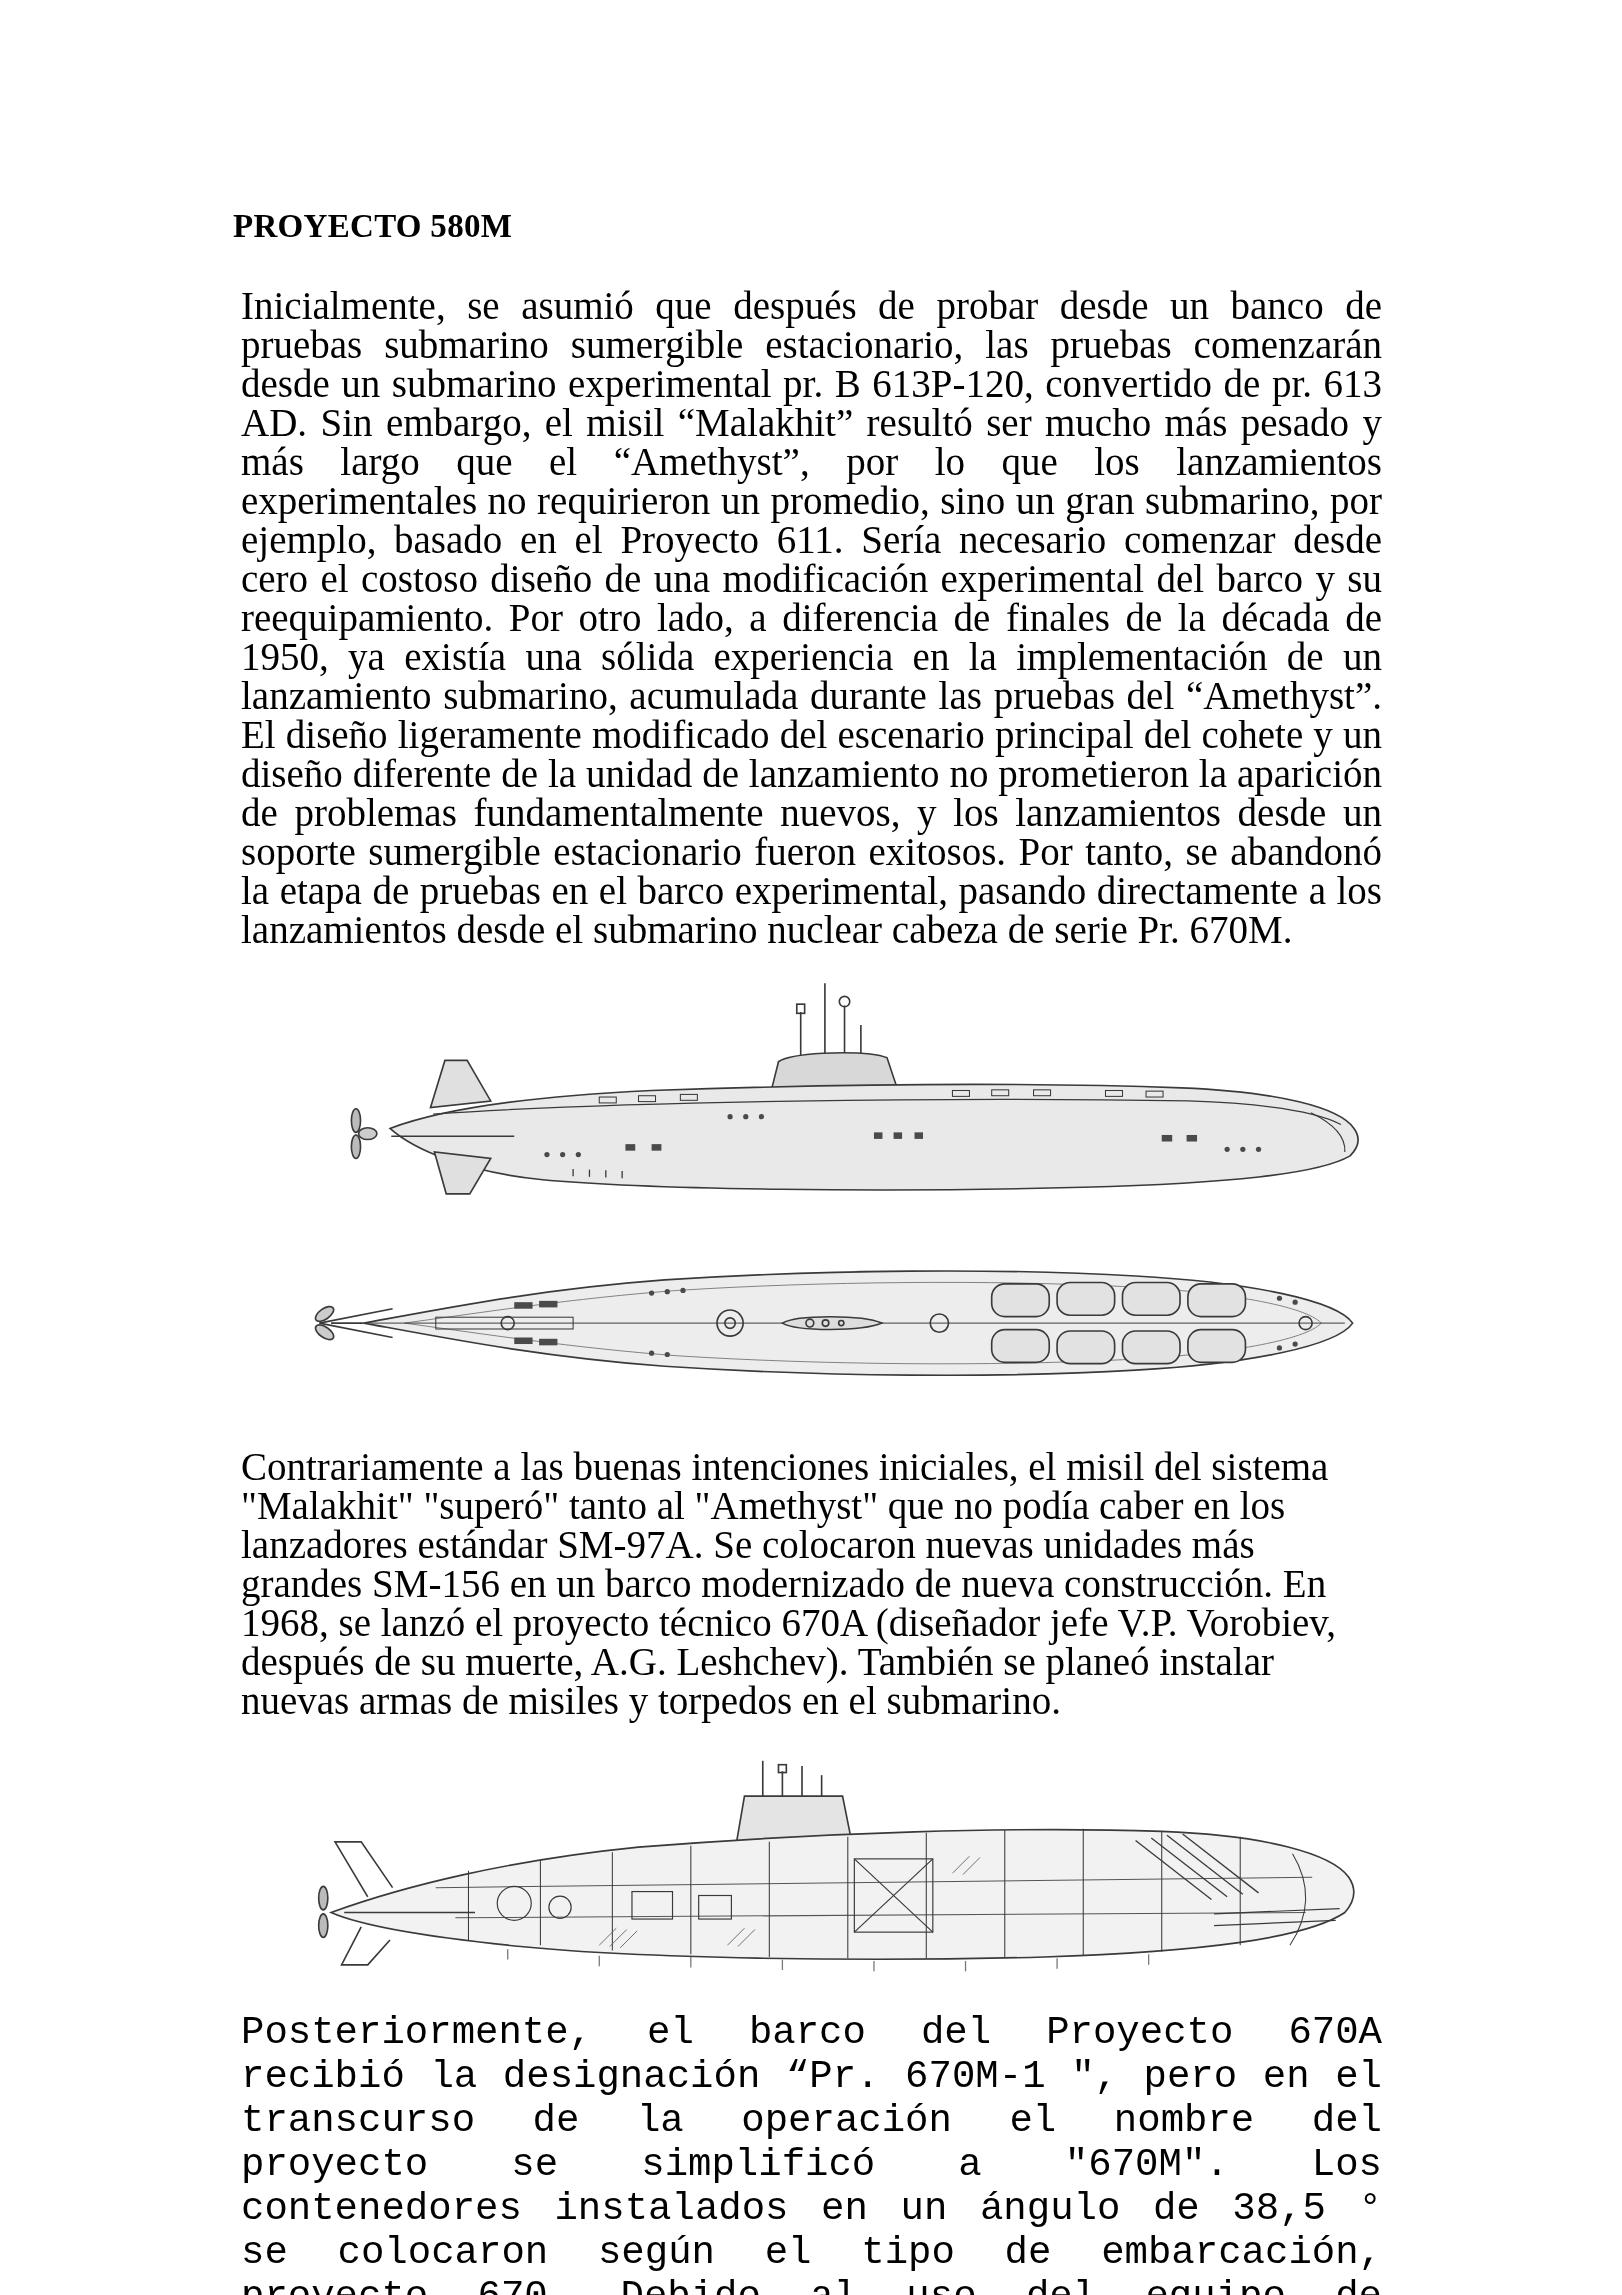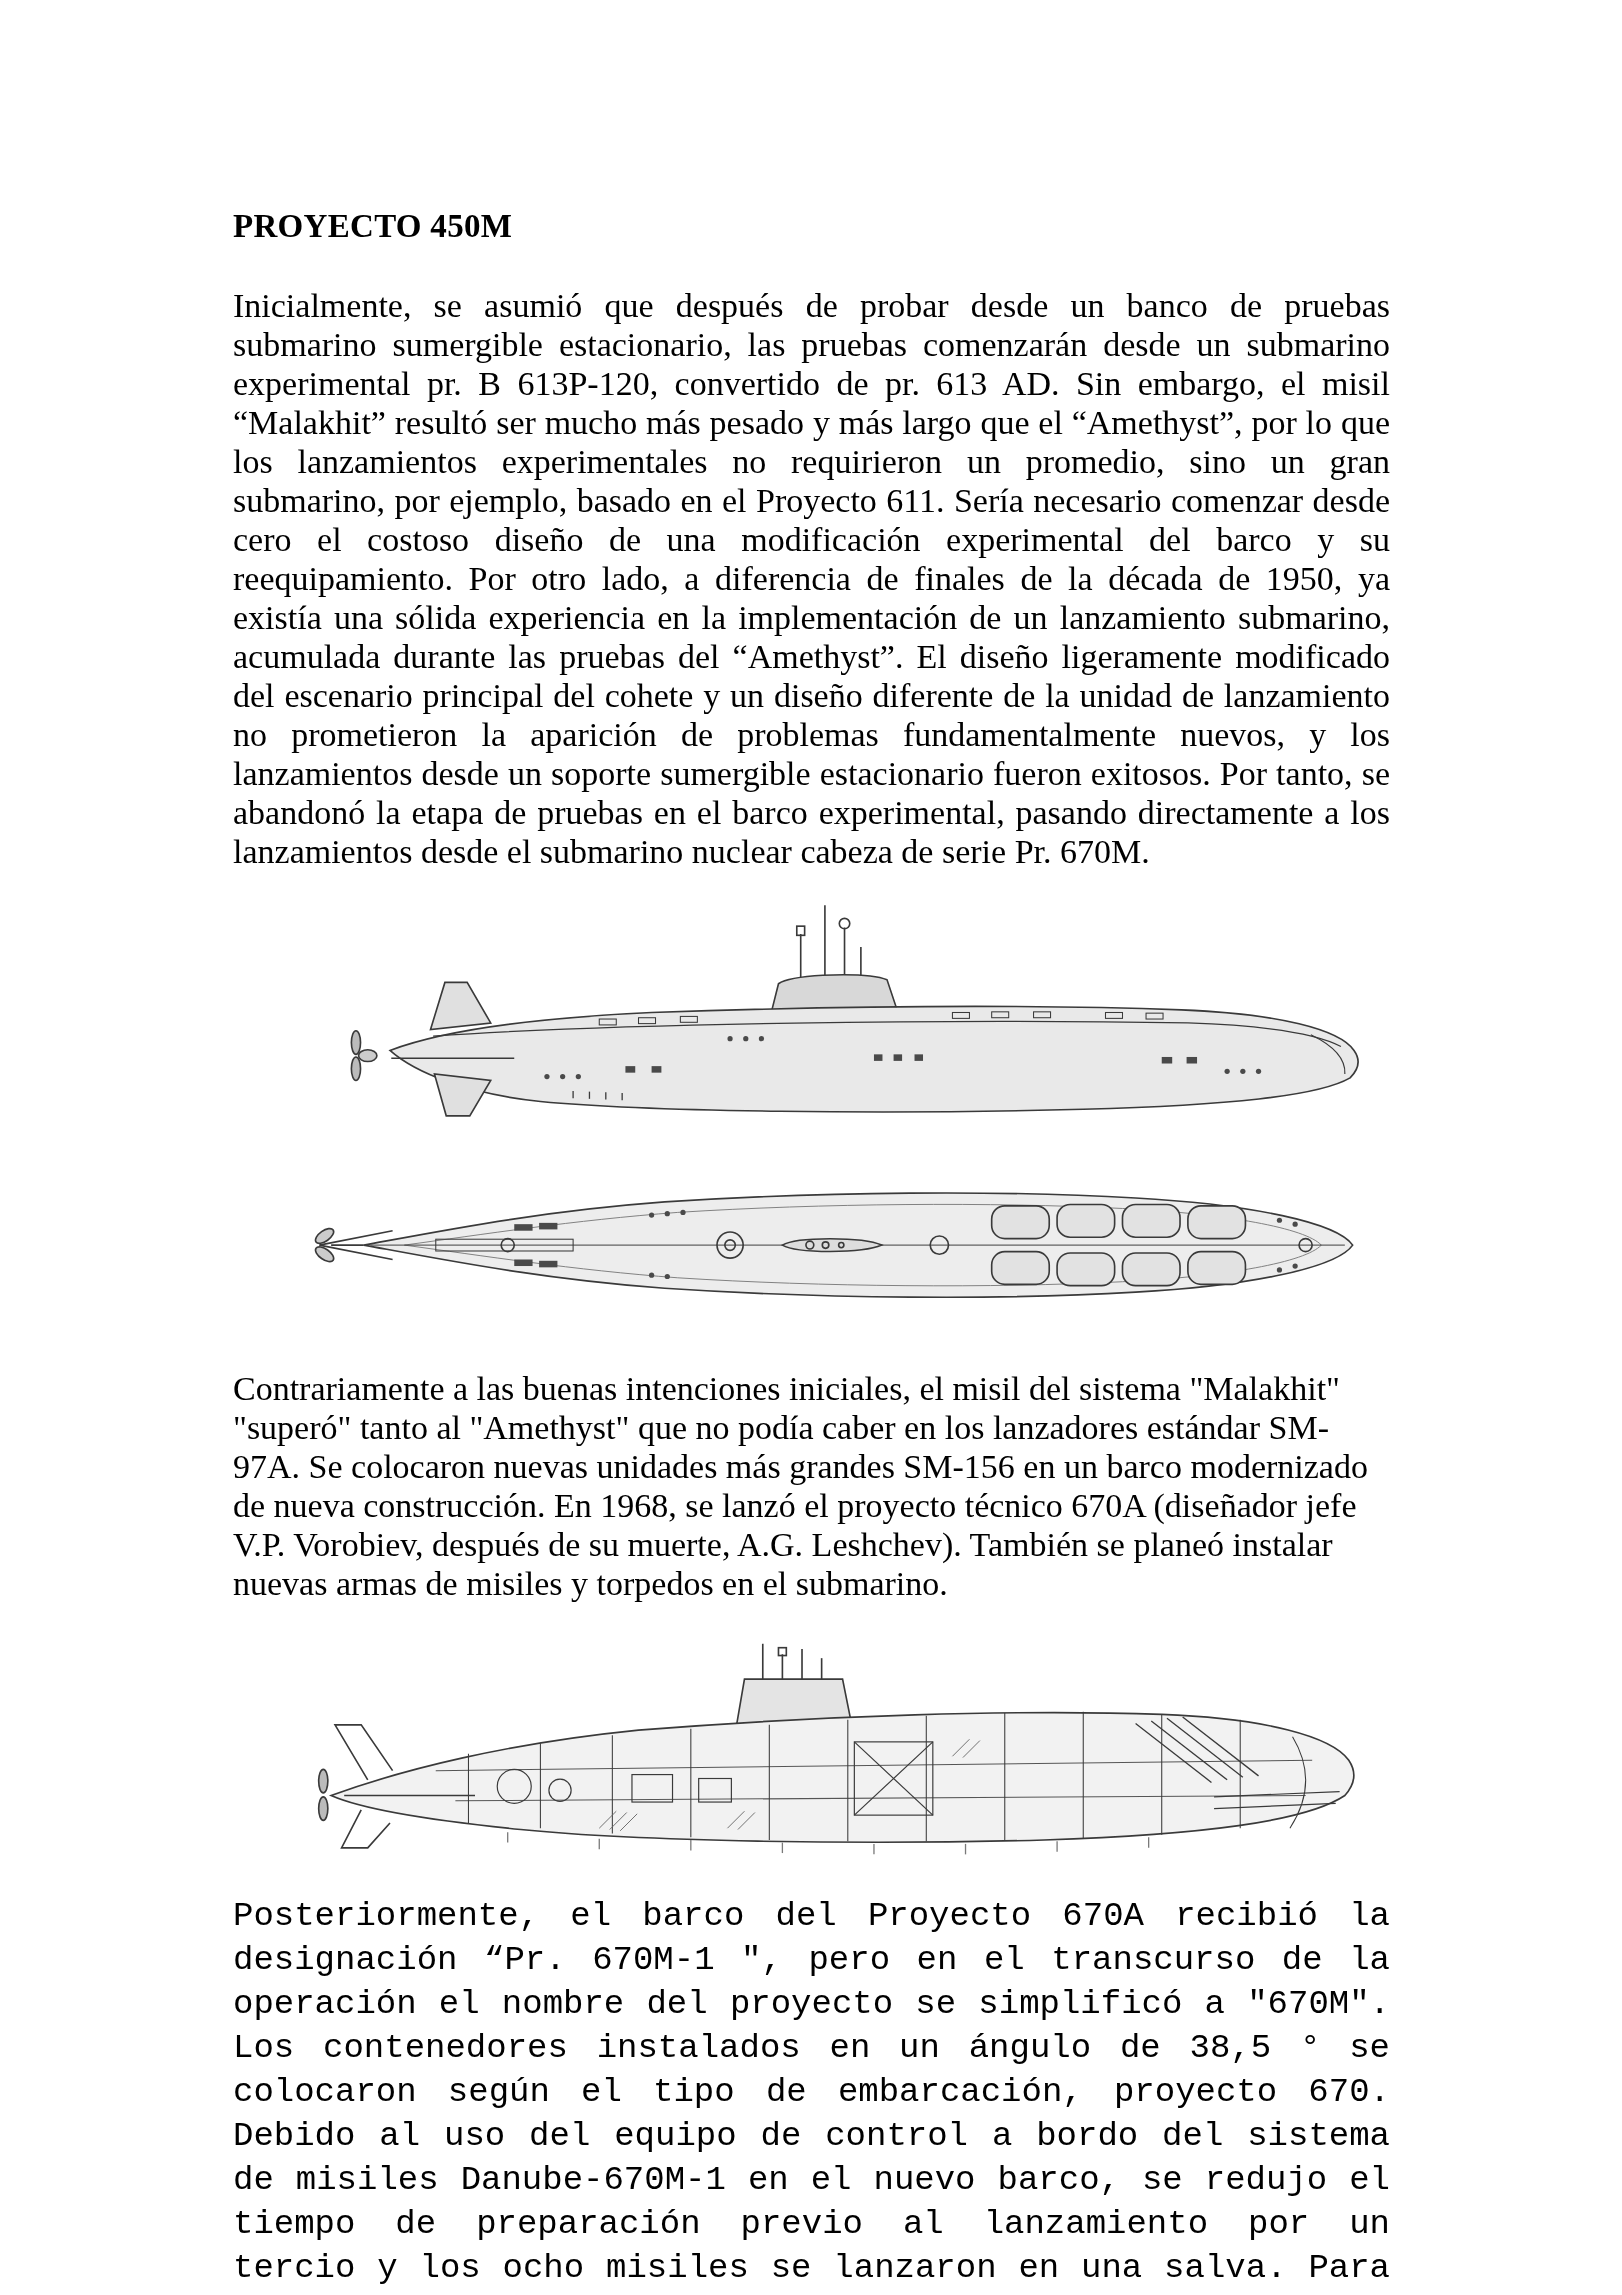--- a/index.html
+++ b/index.html
@@ -18,23 +18,23 @@
     color: #000000;
     overflow: hidden;
   }
   .doc-title {
     font-size: 33px;
     font-weight: bold;
     margin: 0 0 41px 0;
     letter-spacing: 0.3px;
   }
   .para {
-    font-size: 34px;
+    font-size: 39px;
     line-height: 39px;
-    margin: 0;
+    margin: 8px;
   }
   .para.justified {
     text-align: justify;
   }
   .para.p3 {
     line-height: 44px;
     font-family: Liberation Mono, monospace;
   }
   .figure-block {
     margin: 29px 0 26px 0;
@@ -46,21 +46,21 @@
   }
   .fig-gap {
     height: 11.8px;
   }
 </style>
 </head>
 <body>
 
 <div class="page">
 
-  <h1 class="doc-title">PROYECTO 450M</h1>
+  <h1 class="doc-title">PROYECTO 580M</h1>
 
   <p class="para justified">Inicialmente, se asumió que después de probar desde un banco de pruebas submarino sumergible estacionario, las pruebas comenzarán desde un submarino experimental pr. B 613P-120, convertido de pr. 613 AD. Sin embargo, el misil “Malakhit” resultó ser mucho más pesado y más largo que el “Amethyst”, por lo que los lanzamientos experimentales no requirieron un promedio, sino un gran submarino, por ejemplo, basado en el Proyecto 611. Sería necesario comenzar desde cero el costoso diseño de una modificación experimental del barco y su reequipamiento. Por otro lado, a diferencia de finales de la década de 1950, ya existía una sólida experiencia en la implementación de un lanzamiento submarino, acumulada durante las pruebas del “Amethyst”. El diseño ligeramente modificado del escenario principal del cohete y un diseño diferente de la unidad de lanzamiento no prometieron la aparición de problemas fundamentalmente nuevos, y los lanzamientos desde un soporte sumergible estacionario fueron exitosos. Por tanto, se abandonó la etapa de pruebas en el barco experimental, pasando directamente a los lanzamientos desde el submarino nuclear cabeza de serie Pr. 670M.</p>
 
   <div class="figure-block">
 
     <svg viewBox="0 0 1769 360" xmlns="http://www.w3.org/2000/svg">
       <g stroke="#3a3a3a" stroke-width="2.5" fill="none">
 
         <g>
           <line x1="905" y1="8" x2="905" y2="120"></line>

